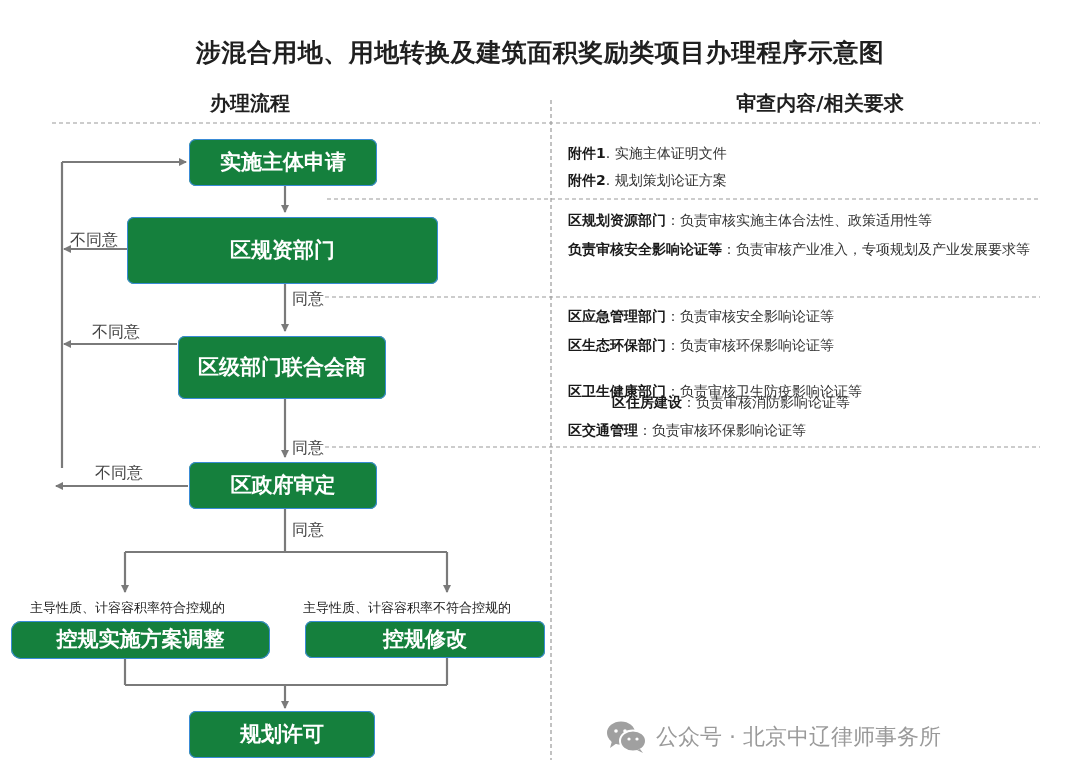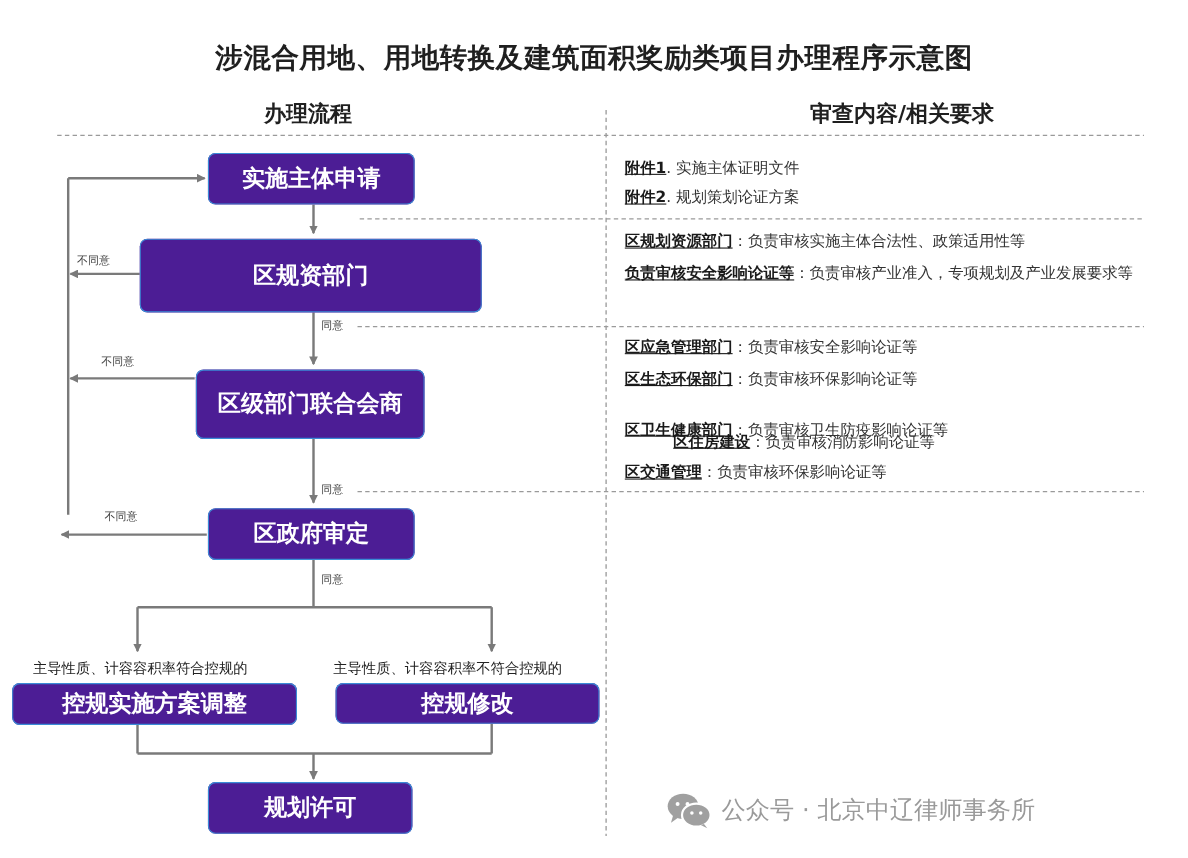--- a/index.html
+++ b/index.html
@@ -9,43 +9,43 @@
       font-family: "DejaVu Sans", "Liberation Sans", sans-serif;
       position: relative;
       color: #222;
     }
     .abs { position: absolute; }
     .title {
       left: 0; width: 1080px; top: 36px; text-align: center;
       font-size: 25px; font-weight: bold; color: #1f1f1f; letter-spacing: 0.5px;
     }
     .col-head { font-size: 20px; font-weight: bold; color: #1f1f1f; top: 90px; }
-    .col-head.left { left: 210px; width: 140px; text-align: center; }
+    .col-head.left { left: 210px; width: 140px; }
     .col-head.right { left: 700px; width: 240px; text-align: center; }
 
     svg.lines { position: absolute; left: 0; top: 0; }
 
     .box {
       position: absolute;
-      background: #4c1d95;
+      background: #15803d;
       border-radius: 7px;
       color: #ffffff;
       font-weight: bold;
       display: flex; flex-direction: column; align-items: center; justify-content: center;
       box-shadow: 0 0 0 1px #3a8bd6 inset;
       text-align: center;
     }
     .box .main { font-size: 21px; line-height: 1.2; }
     .box .sub { font-size: 15px; line-height: 1.3; }
 
-    .lbl { position: absolute; font-size: 10px; color: #444; white-space: nowrap; }
+    .lbl { position: absolute; font-size: 16px; color: #444; white-space: nowrap; }
     .cond { position: absolute; font-size: 13px; color: #222; white-space: nowrap; }
 
     .req { position: absolute; left: 568px; font-size: 14px; color: #333; white-space: nowrap; line-height: 20px; }
-    .req b { color: #1a1a1a; font-weight: bold; text-decoration: underline; }
+    .req b { color: #1a1a1a; font-weight: bold; }
     .req.wrap { white-space: normal; width: 470px; }
 
     .watermark {
       position: absolute; left: 606px; top: 720px;
       display: flex; align-items: center; gap: 8px;
       color: #9a9a9a; font-size: 22px;
     }
   </style>
 </head>
 <body>
@@ -105,21 +105,21 @@
 </div>
 
 <div class="box" style="left:178px; top:336px; width:208px; height:63px;">
   <span class="main">区级部门联合会商</span>
 </div>
 
 <div class="box" style="left:189px; top:462px; width:188px; height:47px;">
   <span class="main">区政府审定</span>
 </div>
 
-<div class="box" style="left:11px; top:621px; width:259px; height:38px;">
+<div class="box" style="left:11px; top:621px; width:259px; height:38px;border-radius:10px;">
   <span class="main">控规实施方案调整</span>
 </div>
 
 <div class="box" style="left:305px; top:621px; width:240px; height:37px;">
   <span class="main">控规修改</span>
 </div>
 
 <div class="box" style="left:189px; top:711px; width:186px; height:47px;text-align:center;">
   <span class="main">规划许可</span>
 </div>

